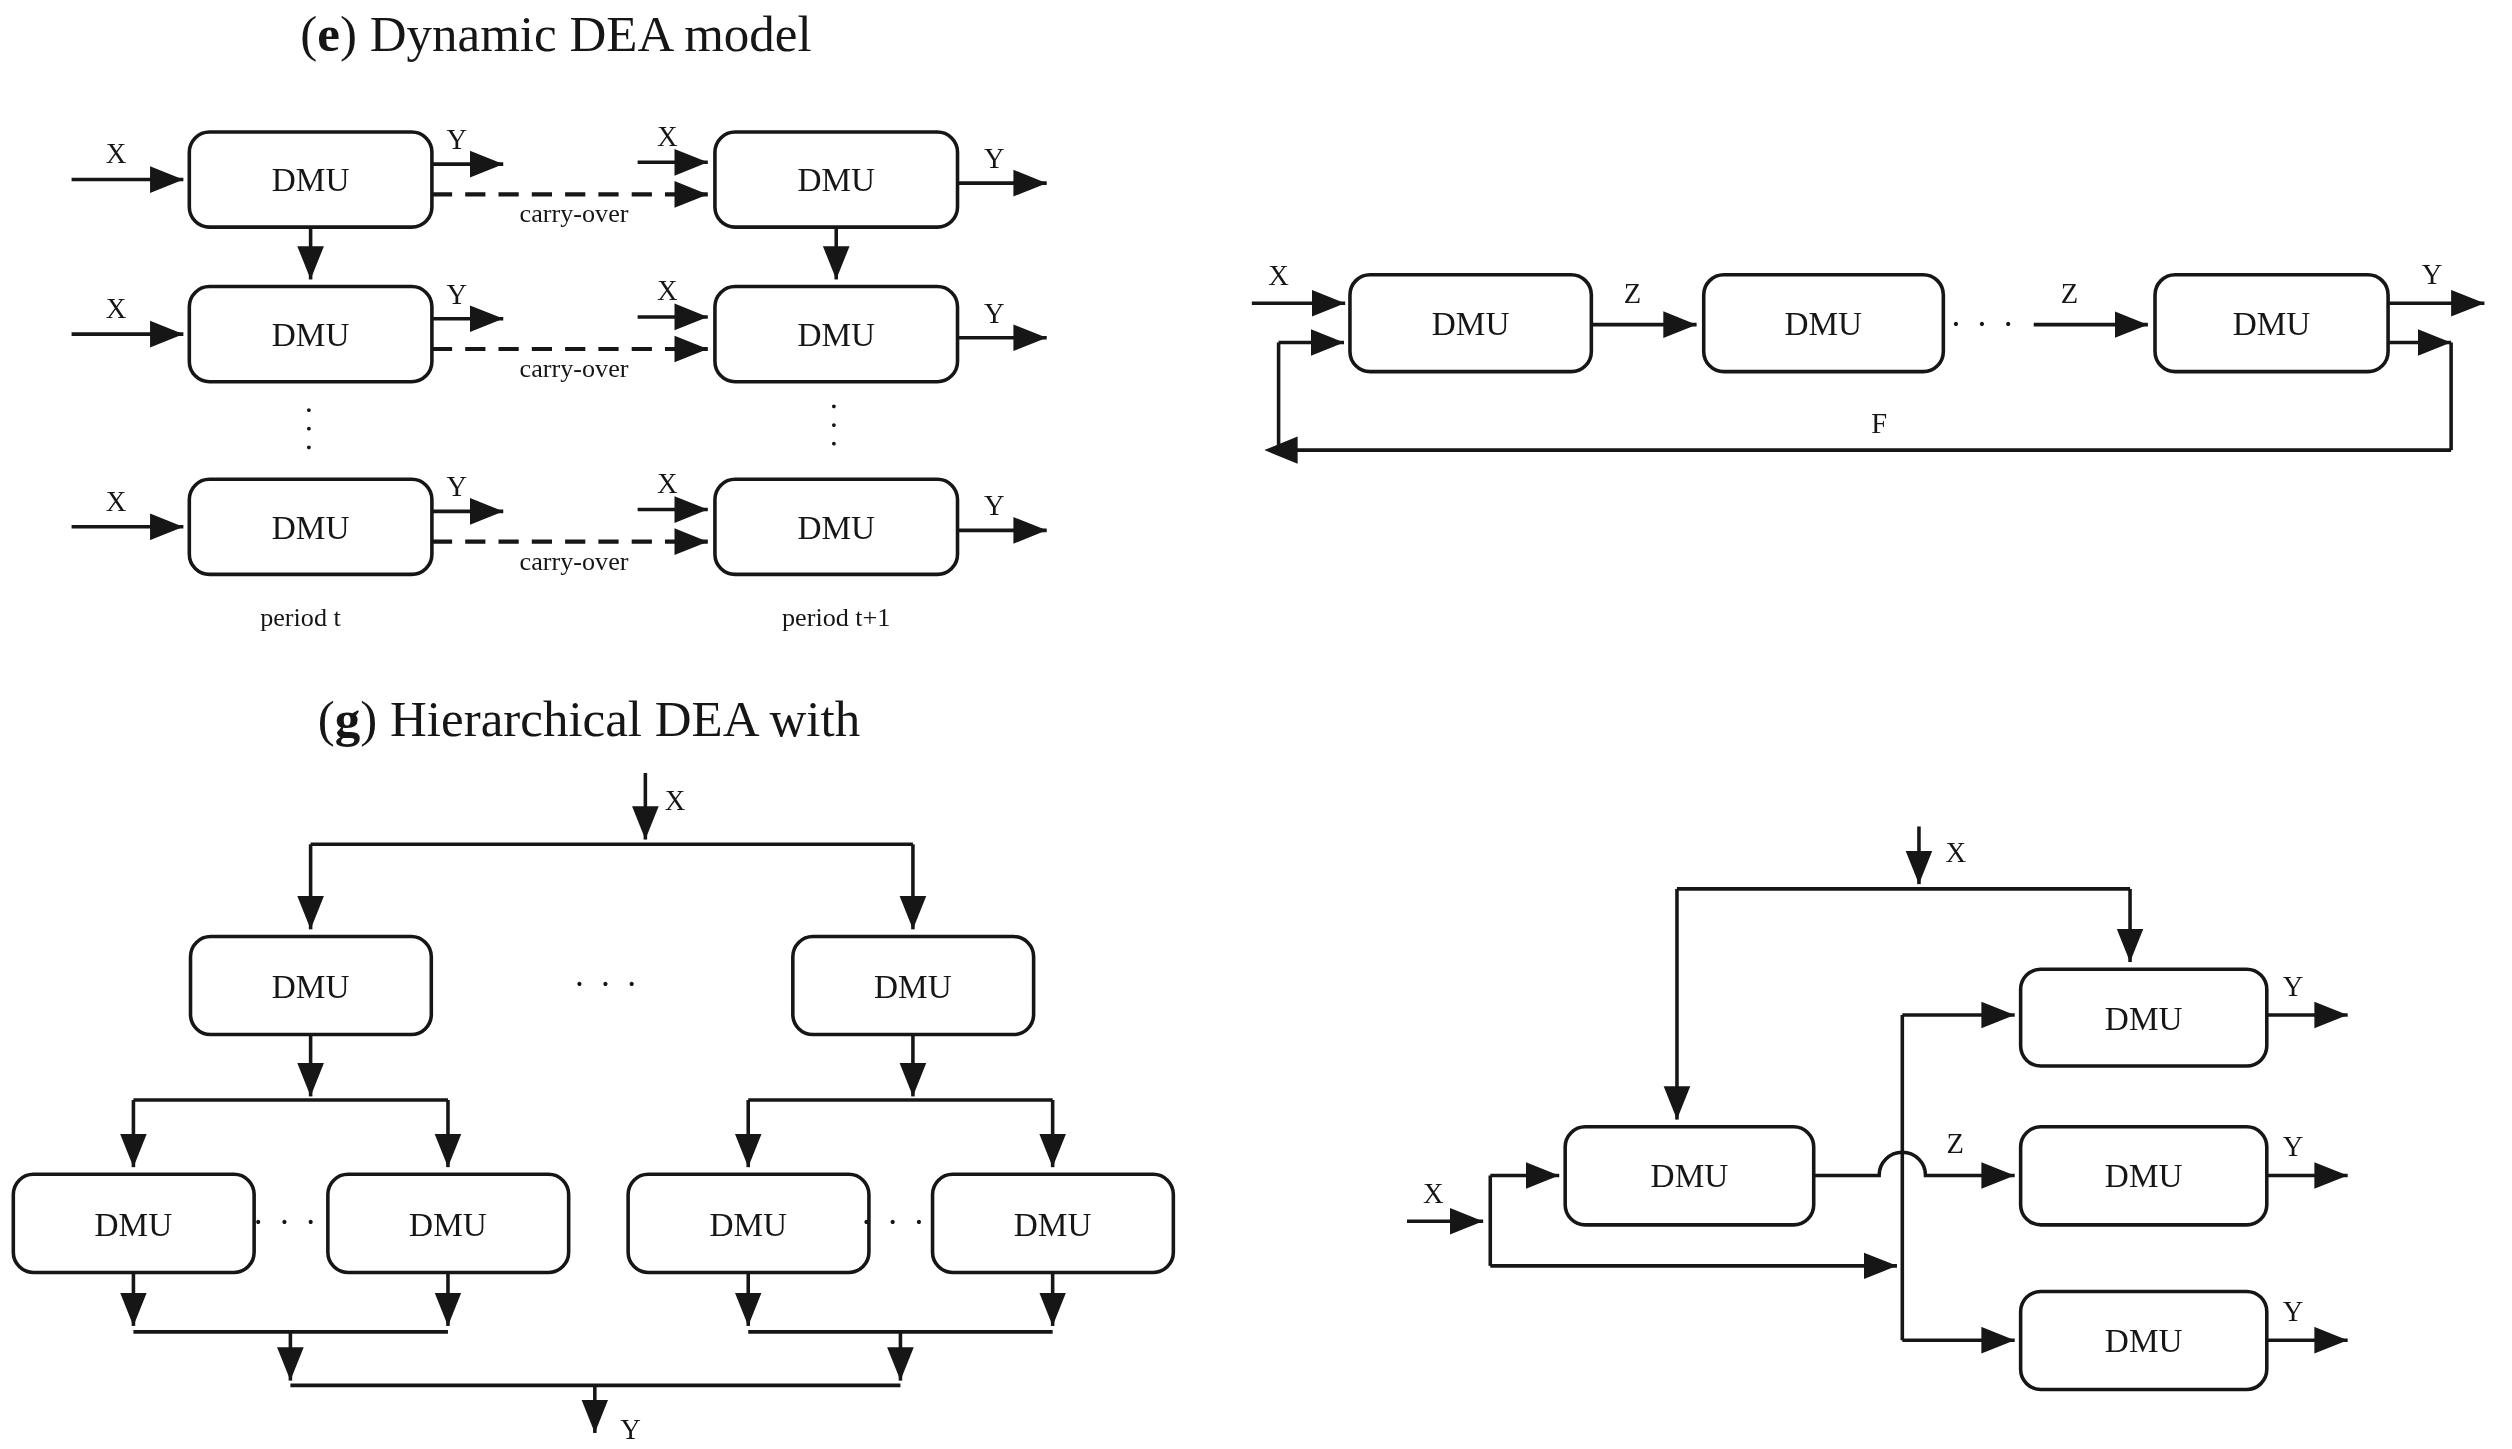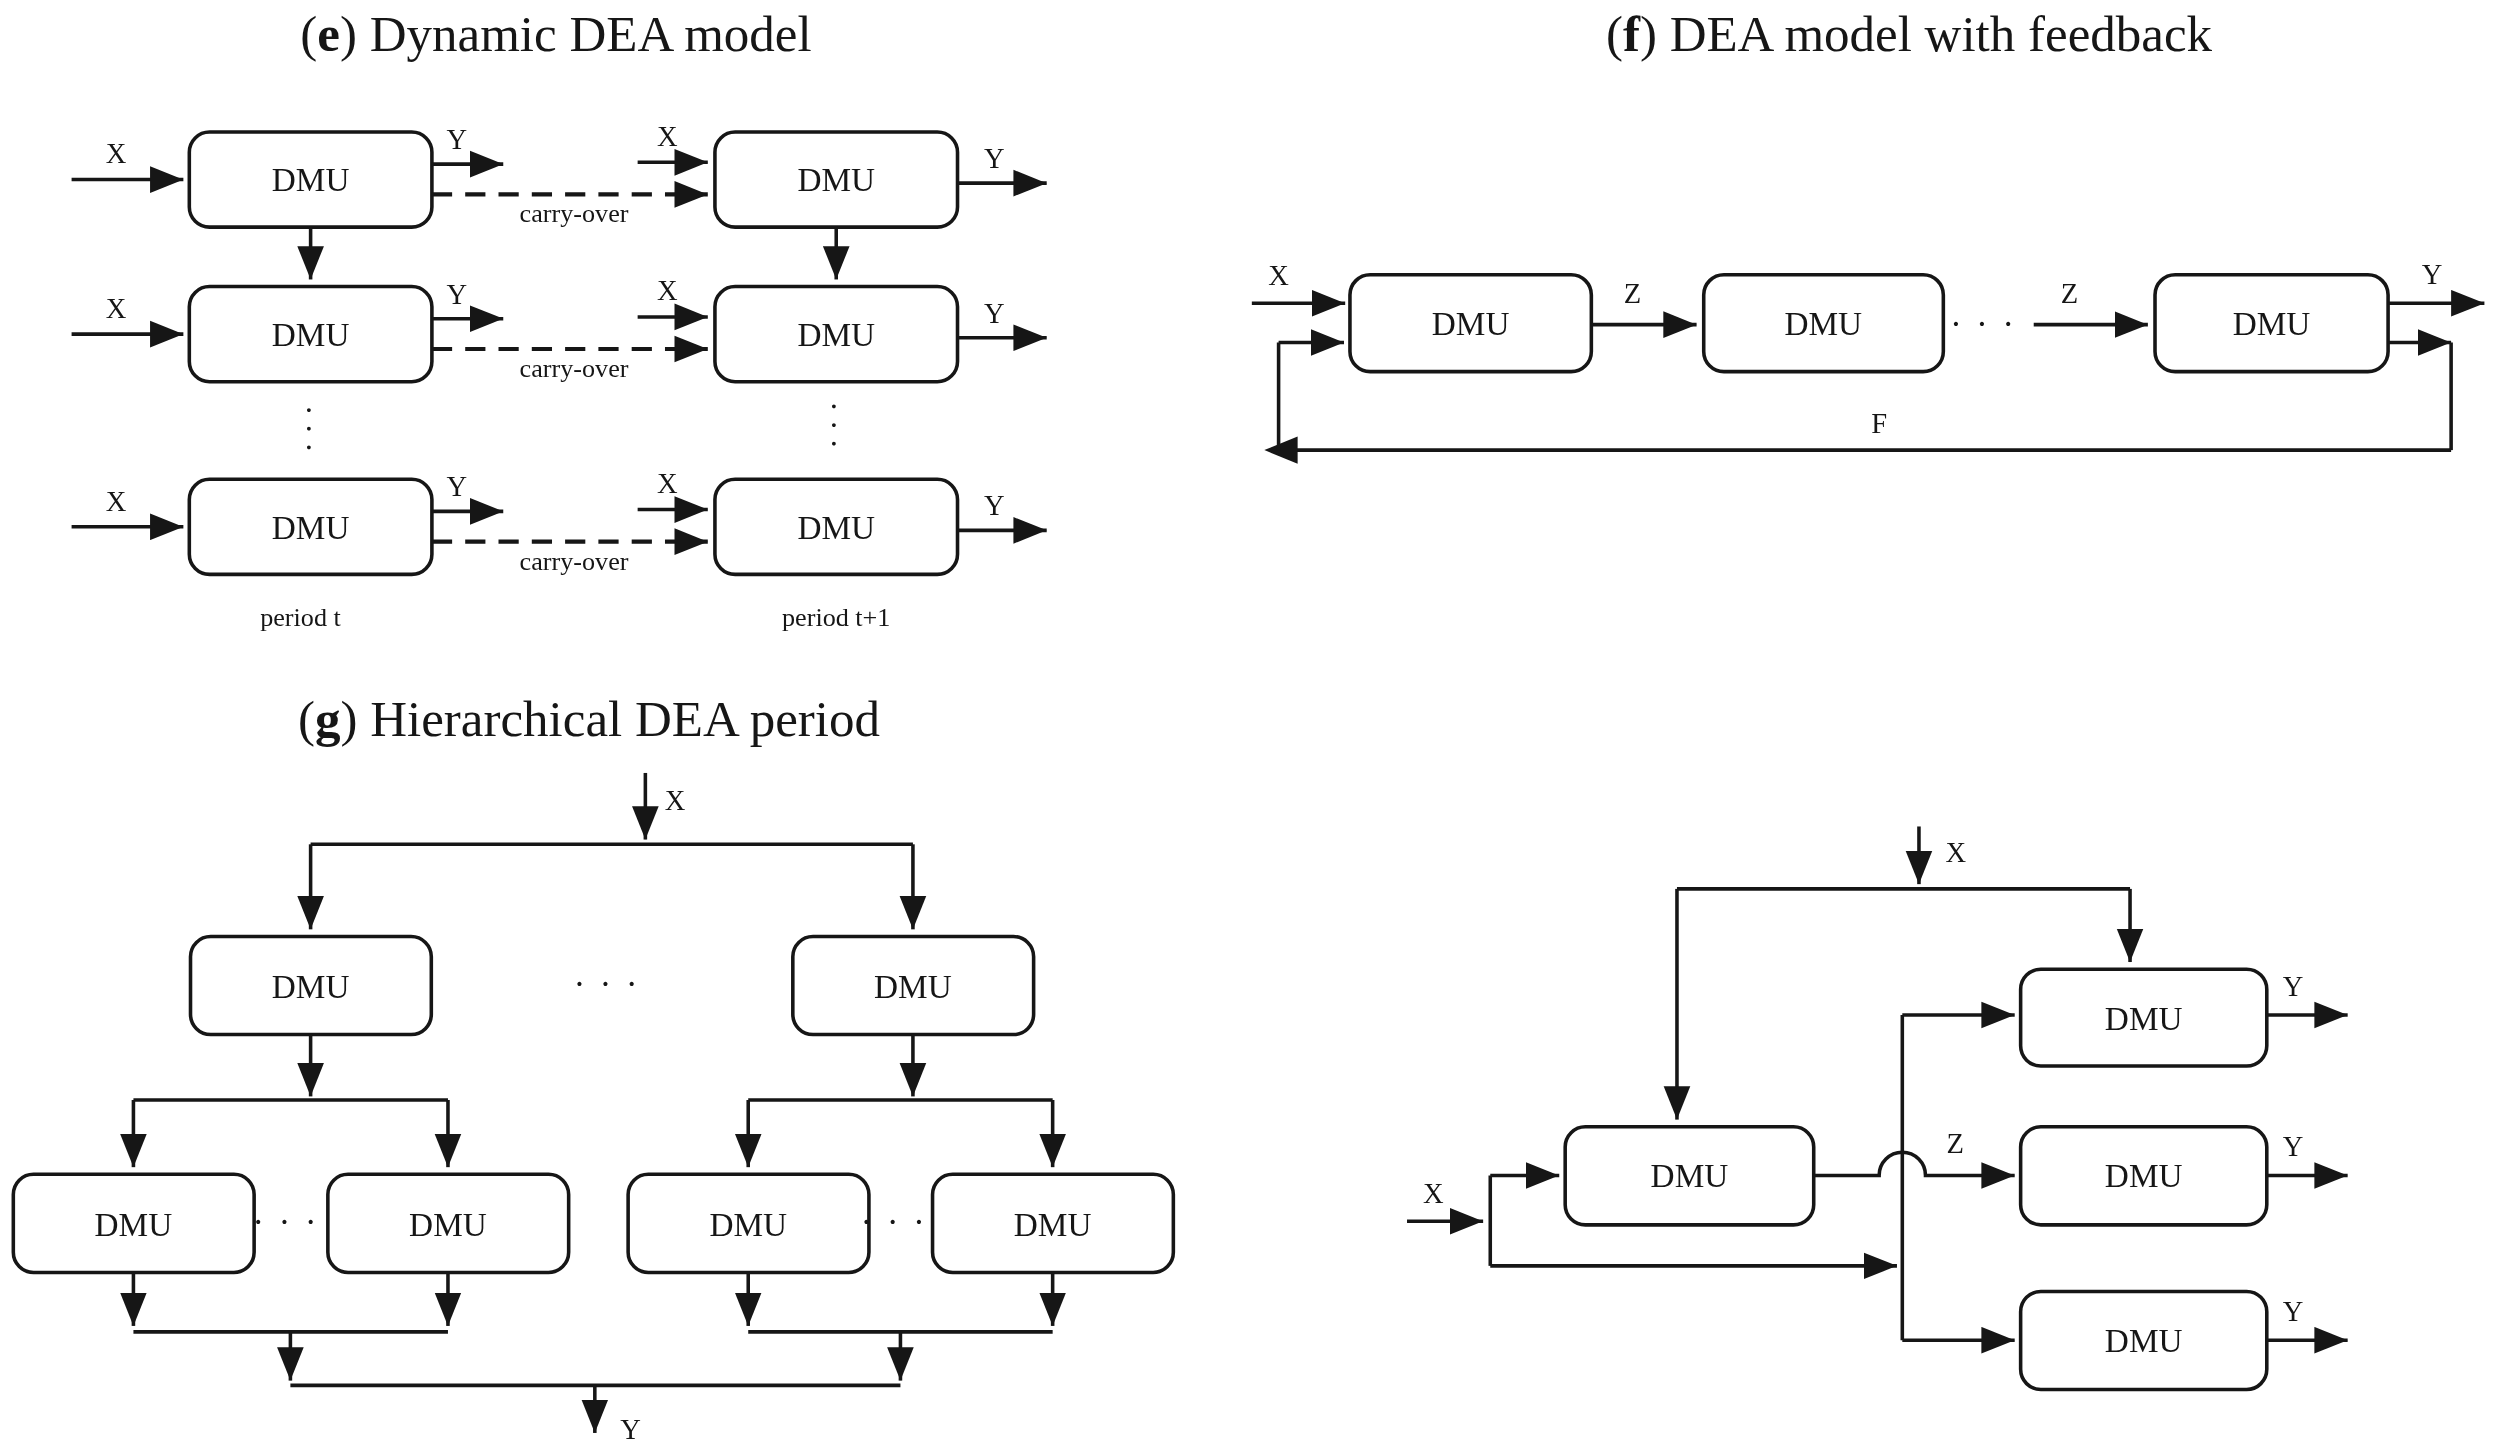--- a/index.html
+++ b/index.html
@@ -25,22 +25,21 @@
   .sm    { font-size: 44px; text-anchor: middle; }
   .dots  { font-size: 60px; letter-spacing: 24px; text-anchor: middle; }
   .vdots { font-size: 52px; letter-spacing: 14px; text-anchor: middle; }
 </style>
 </head>
 <body>
 
 <div id="stage">
 
   <div class="panel-title" style="left:556px; top:2.4px;"><span>(</span><b>e</b><span>) Dynamic DEA model</span></div>
-  <div class="panel-title" style="left:1909px; top:2.4px;"><span>(</span><b>f</b><span>) DEA model with feedback</span></div>
-  <div class="panel-title" style="left:589px; top:687px;"><span>(</span><b>g</b><span>) Hierarchical DEA period</span></div>
+  <div class="panel-title" style="left:589px; top:687px;"><span>(</span><b>g</b><span>) Hierarchical DEA with</span></div>
 
   <svg width="2512" height="1449" viewBox="0 0 4224 2437">
     <defs>
       <marker id="ah" markerUnits="userSpaceOnUse" markerWidth="56" markerHeight="46" viewBox="0 0 10 8" refX="10" refY="4" orient="auto">
         <path d="M0 0 L10 4 L0 8 Z" fill="#161616"></path>
       </marker>
     </defs>
 
     <g>
 

